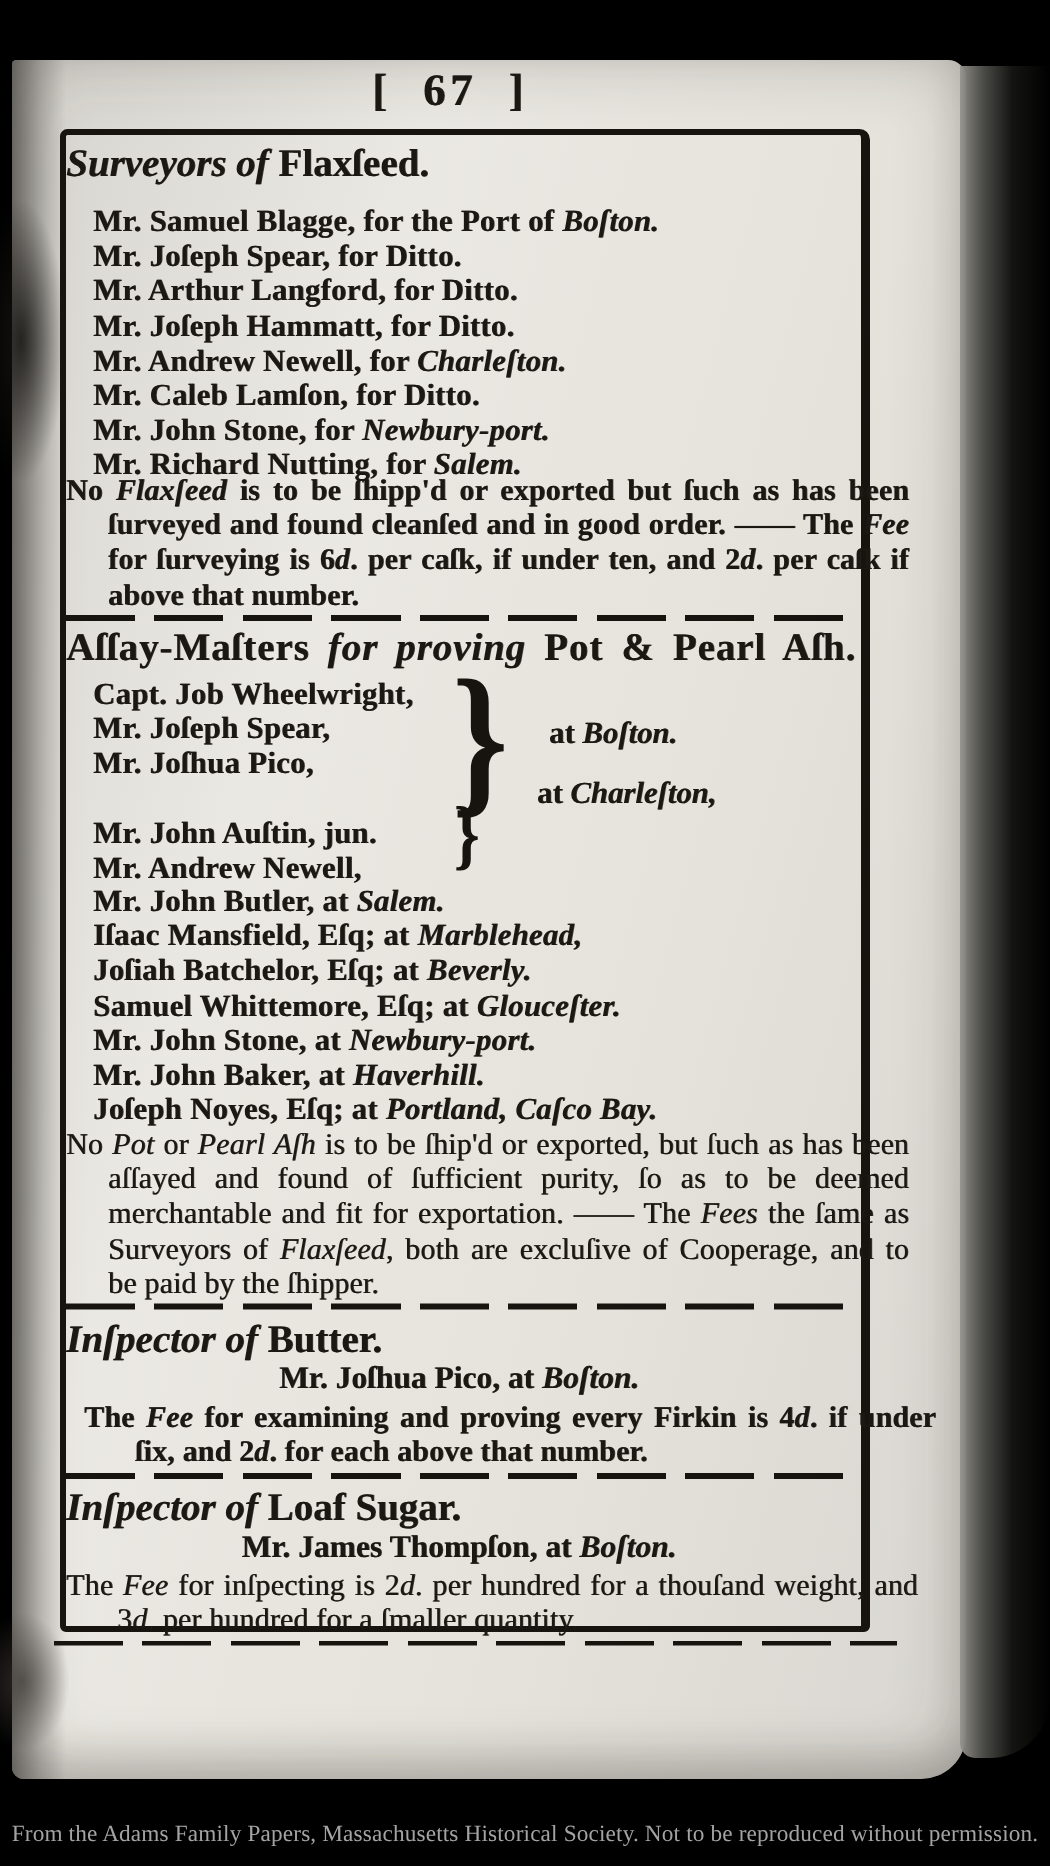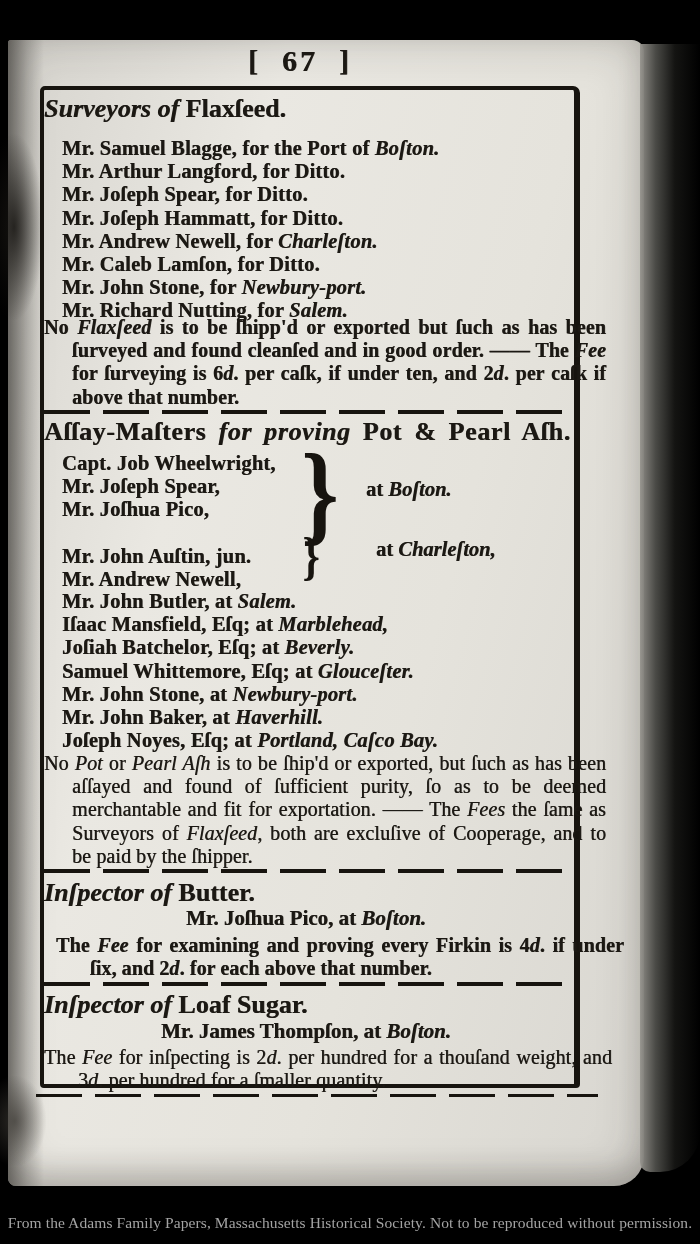--- a/index.html
+++ b/index.html
@@ -70,22 +70,22 @@
   <div class="pageno ink">[  67  ]</div>
 
   <div class="frame"></div>
 
   <div class="h1 h-center ink" style="top:94px;">
     <span class="it">Surveyors of</span><span> Flaxſeed.</span>
   </div>
 
   <div class="list ink" style="left:62px;top:126px;margin-top:11px;">
     <div class="row"><span>Mr. Samuel Blagge, for the Port of </span><span class="it">Boſton.</span></div>
+    <div class="row"><span>Mr. Joſeph Spear, for Ditto.</span><span class="it"></span></div>
     <div class="row"><span>Mr. Arthur Langford, for Ditto.</span><span class="it"></span></div>
-    <div class="row"><span>Mr. Joſeph Spear, for Ditto.</span><span class="it"></span></div>
     <div class="row"><span>Mr. Joſeph Hammatt, for Ditto.</span><span class="it"></span></div>
     <div class="row"><span>Mr. Andrew Newell, for </span><span class="it">Charleſton.</span></div>
     <div class="row"><span>Mr. Caleb Lamſon, for Ditto.</span><span class="it"></span></div>
     <div class="row"><span>Mr. John Stone, for </span><span class="it">Newbury-port.</span></div>
     <div class="row"><span>Mr. Richard Nutting, for </span><span class="it">Salem.</span></div>
   </div>
 
   <div class="note ink" style="left:44px;top:316px;width:534px;padding-left:28px;text-indent:-28px;font-weight:bold;">
     <span>No </span><span class="it">Flaxſeed</span><span> is to be ſhipp'd or exported but ſuch as has been ſurveyed and found cleanſed and in good order. —— The </span><span class="it">Fee</span><span> for ſurveying is 6</span><span class="it">d</span><span>. per caſk, if under ten, and 2</span><span class="it">d</span><span>. per caſk if above that number.</span>
   </div>
@@ -104,21 +104,21 @@
   <div class="brace brace-big">}</div>
   <div class="grouplabel ink" style="left:366px;top:478px;">
     <span>at </span><span class="it">Boſton.</span>
   </div>
 
   <div class="list ink" style="left:62px;top:545px;">
     <div class="row"><span>Mr. John Auſtin, jun.</span></div>
     <div class="row"><span>Mr. Andrew Newell,</span></div>
   </div>
   <div class="brace brace-small">}</div>
-  <div class="grouplabel ink" style="left:358px;top:538px;margin-left:18px;">
+  <div class="grouplabel ink" style="left:358px;top:518px;">
     <span>at </span><span class="it">Charleſton,</span>
   </div>
 
   <div class="list ink" style="left:62px;top:590px;">
     <div class="row"><span>Mr. John Butler, at </span><span class="it">Salem.</span></div>
     <div class="row"><span>Iſaac Mansfield, Eſq; at </span><span class="it">Marblehead,</span></div>
     <div class="row"><span>Joſiah Batchelor, Eſq; at </span><span class="it">Beverly.</span></div>
     <div class="row"><span>Samuel Whittemore, Eſq; at </span><span class="it">Glouceſter.</span></div>
     <div class="row"><span>Mr. John Stone, at </span><span class="it">Newbury-port.</span></div>
     <div class="row"><span>Mr. John Baker, at </span><span class="it">Haverhill.</span></div>

